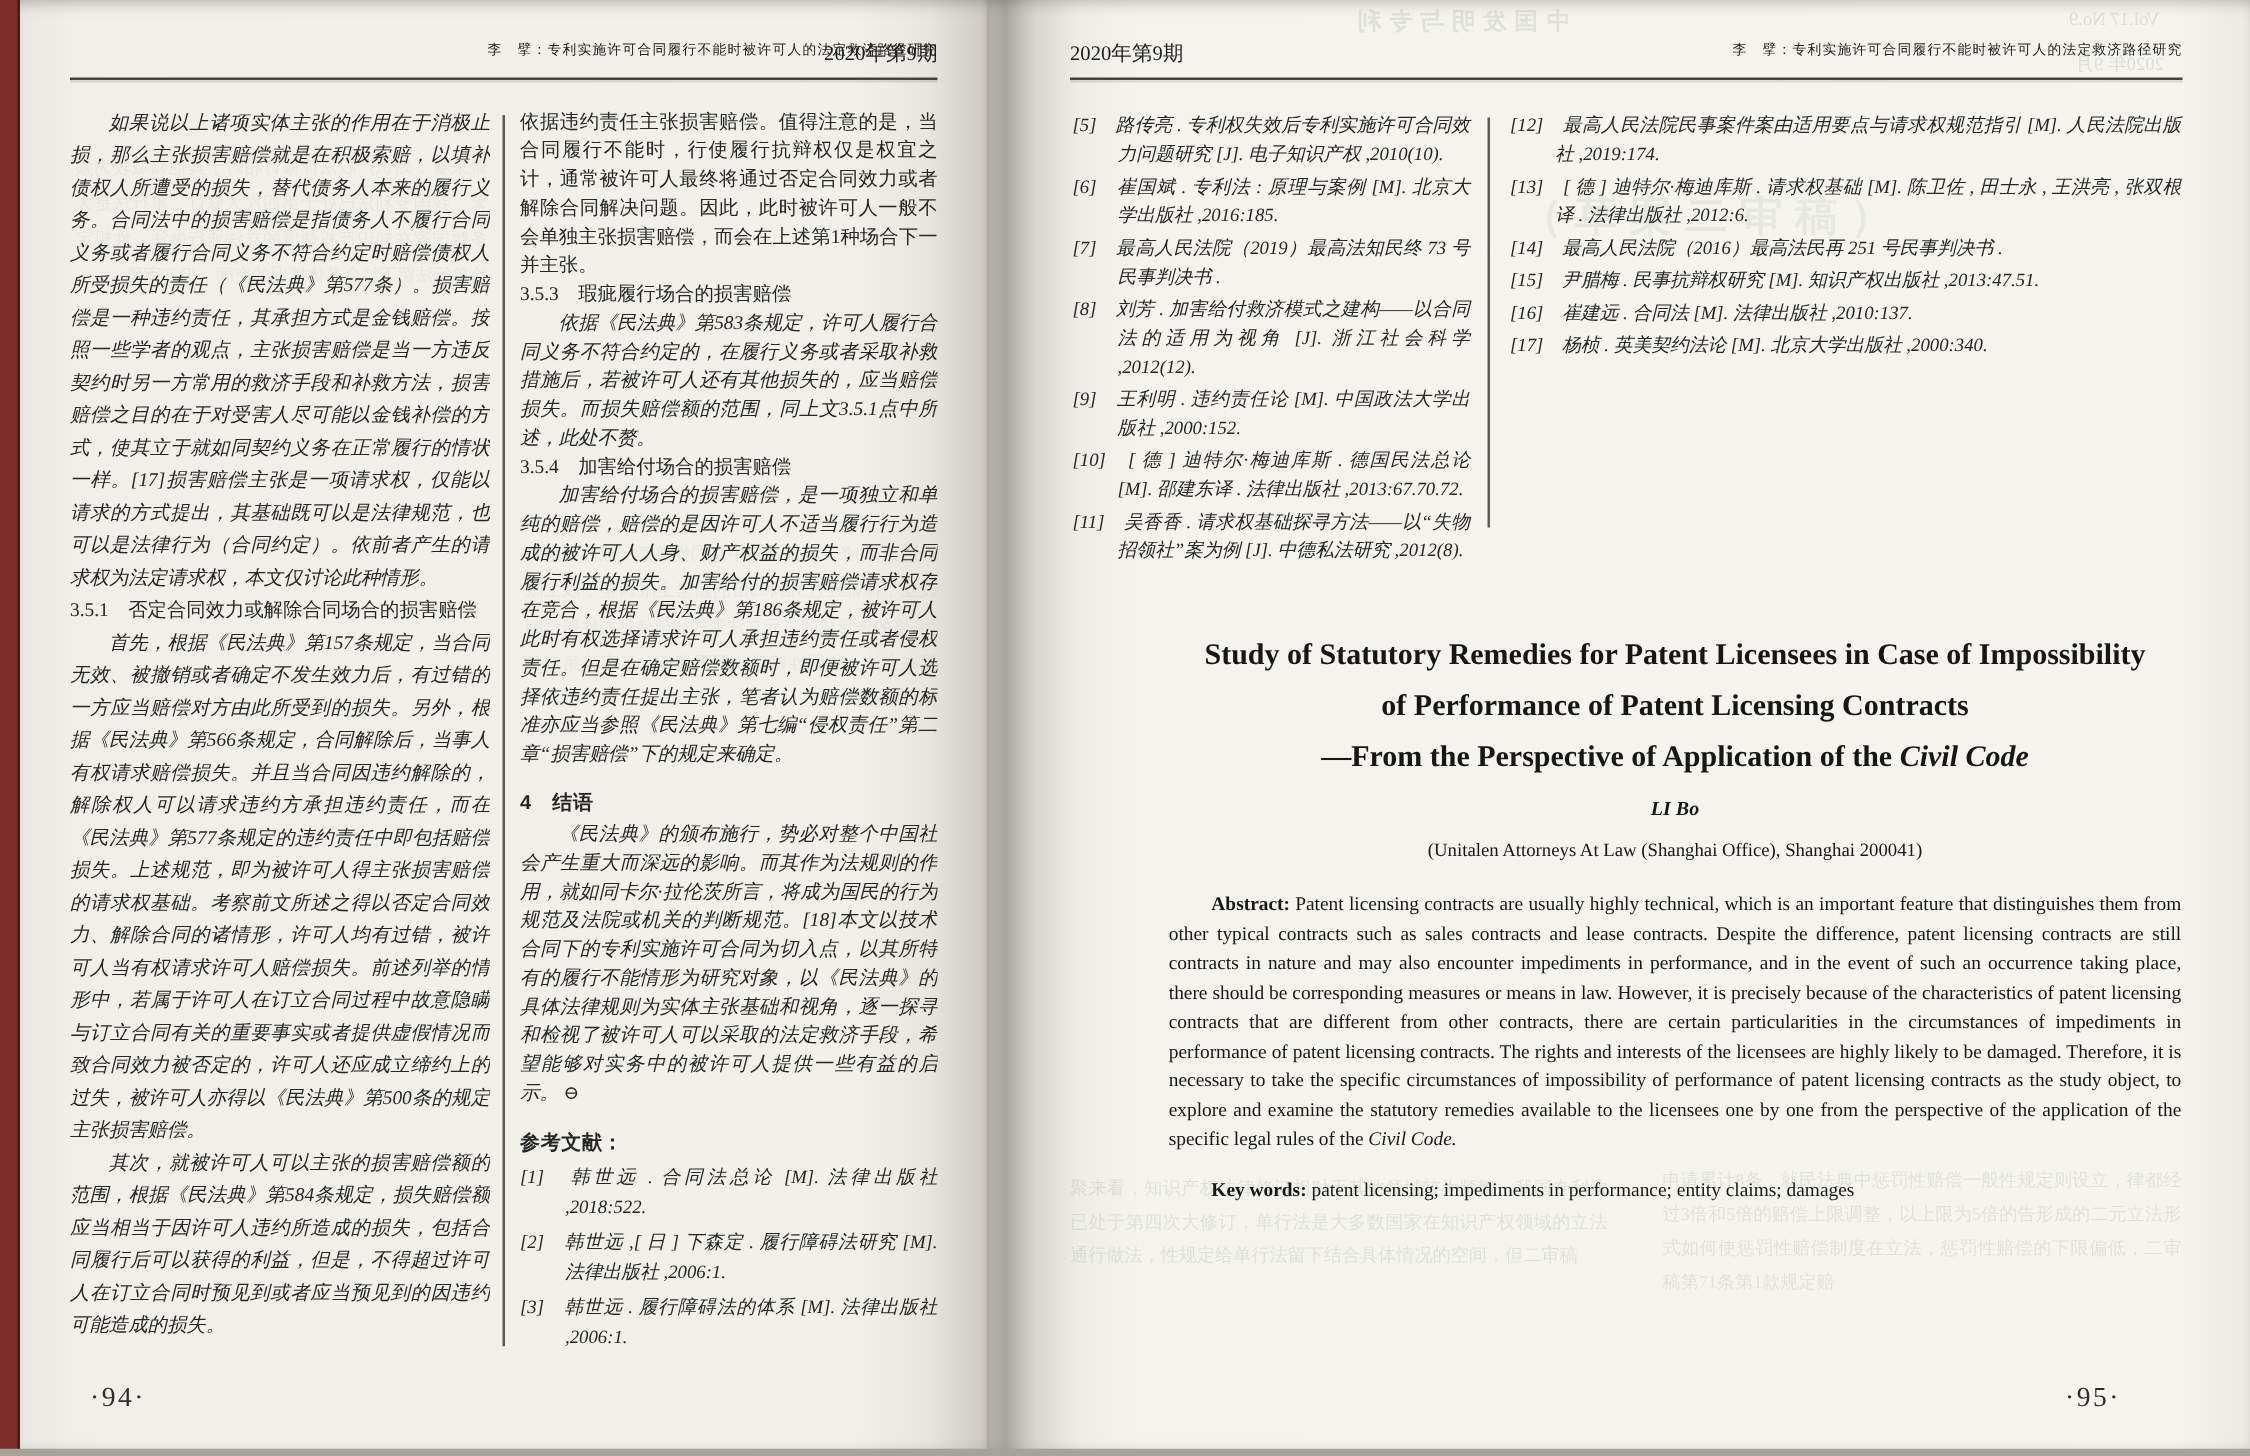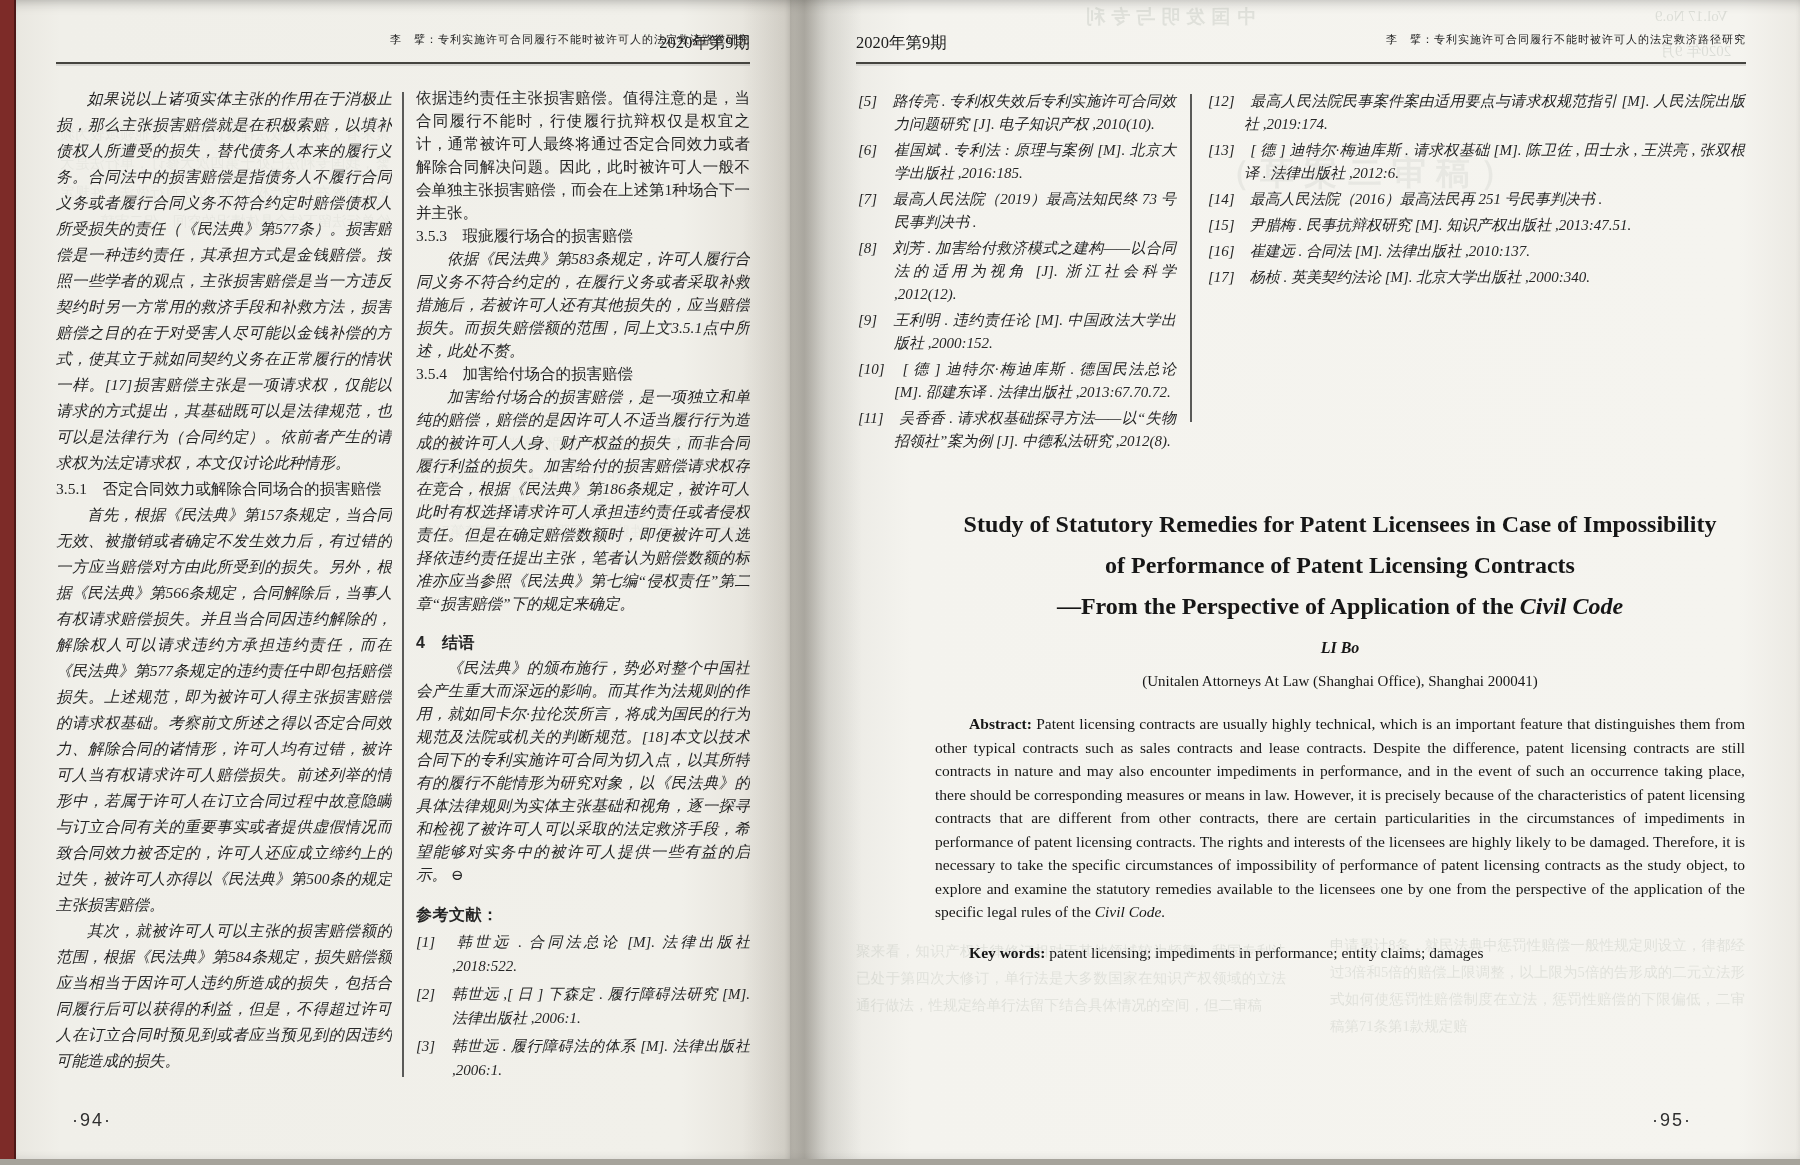--- a/index.html
+++ b/index.html
@@ -69,21 +69,21 @@
   
   .english{position:absolute;left:935px;top:492px;width:810px;color:#161616;}
   .e-title{font-weight:700;font-size:24px;line-height:41px;text-align:center;margin:12px;}
   .e-ital{font-style:italic;}
   .e-author{text-align:center;font-weight:700;font-style:italic;font-size:16px;margin-top:9px;}
   .e-affil{text-align:center;font-size:15px;margin-top:11px;}
   .e-abs{margin-top:22px;font-size:15.5px;line-height:23.5px;text-align:justify;text-indent:2.2em;}
   .e-kw{font-size:15.5px;line-height:23.5px;text-indent:2.2em;margin-top:17px;}
   .lbl{font-weight:700;}
 
-  .pageno{position:absolute;bottom:34px;font-size:18px;letter-spacing:2px;color:#2e2e2e;font-family:Liberation Sans, sans-serif;}
+  .pageno{position:absolute;bottom:34px;font-size:22px;letter-spacing:2px;color:#2e2e2e;font-family:Liberation Serif, serif;}
   .pageno-left{left:72px;}
   .pageno-right{left:1652px;}
 
   
   .ghost{position:absolute;pointer-events:none;color:#5c6b5e;filter:blur(.4px);text-align:justify;}
   .mirror{transform:scaleX(-1);}
   .g-corner{font-size:15px;opacity:.16;white-space:nowrap;}
   .g-jname{font-size:19px;font-weight:700;letter-spacing:6px;opacity:.13;white-space:nowrap;}
   .g-big{font-size:34px;font-weight:700;letter-spacing:10px;opacity:.08;white-space:nowrap;}
   .g-block{font-size:14.5px;line-height:27px;opacity:.13;}

